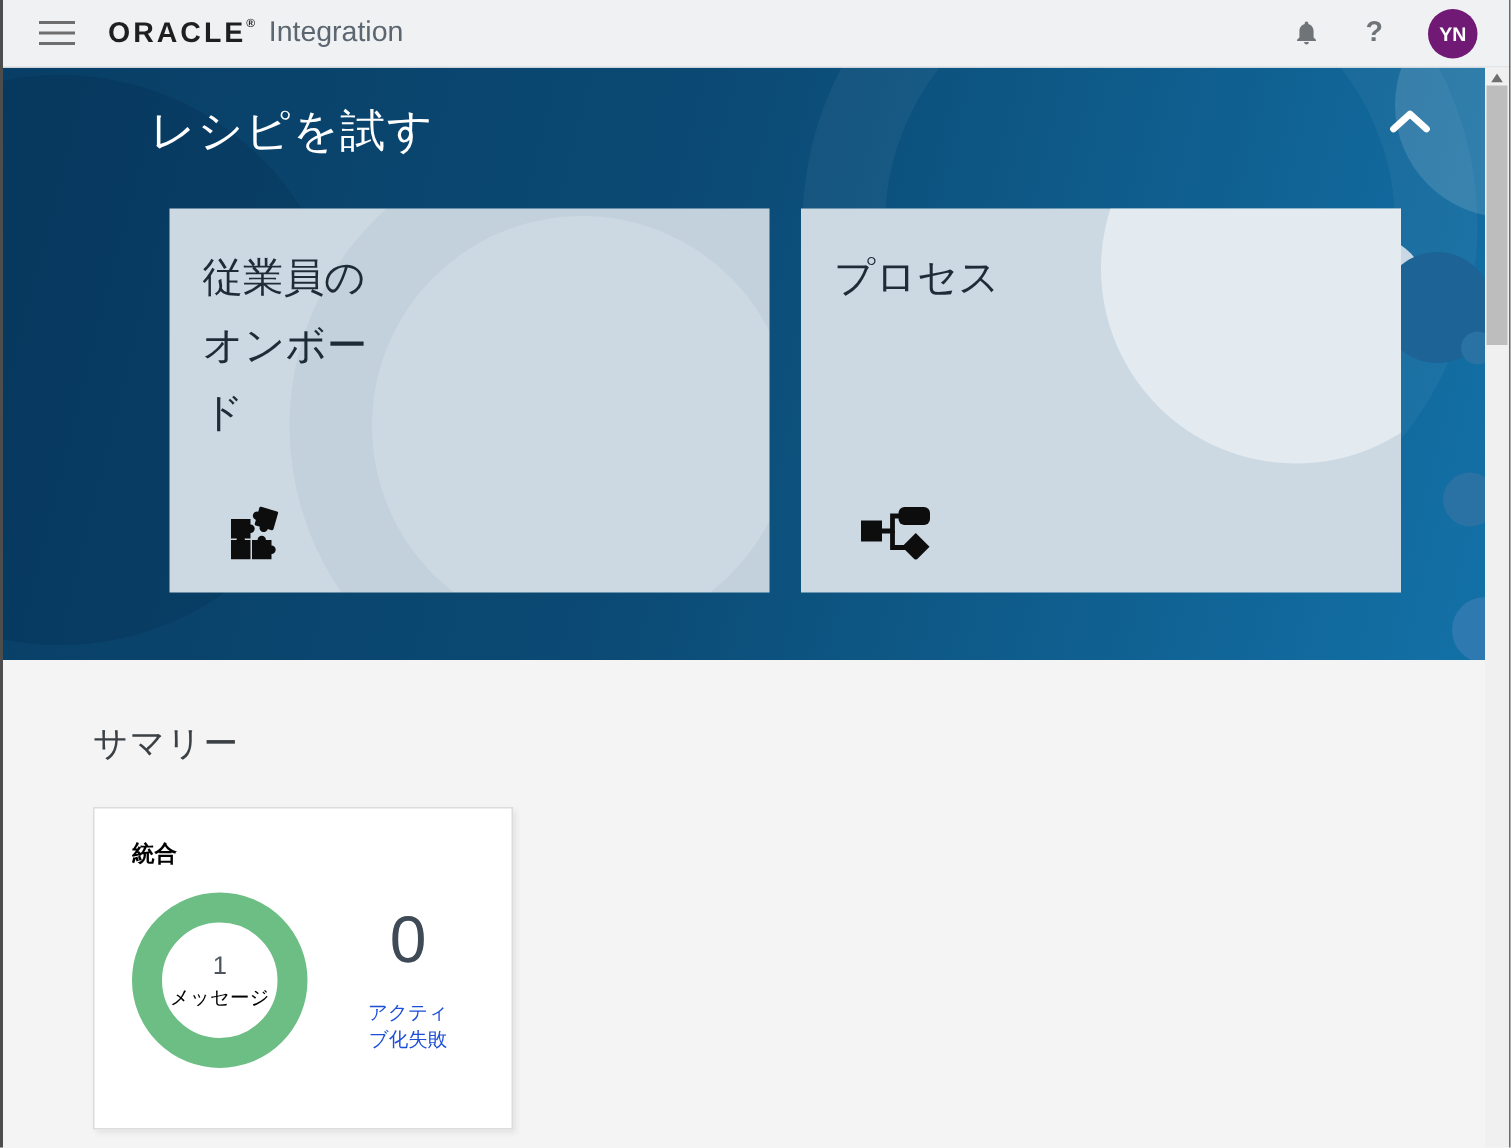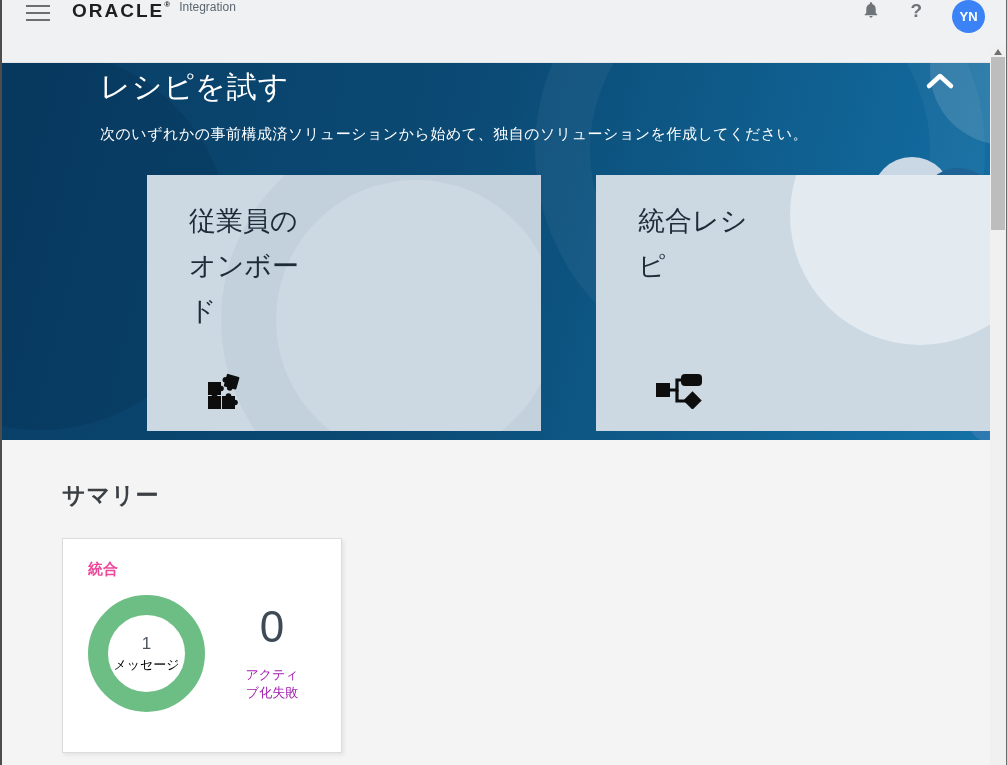--- a/index.html
+++ b/index.html
@@ -9,35 +9,35 @@
     background:#f4f4f4;
     font-family:"Liberation Sans", sans-serif;
   }
 
   
   .edge-left  { position:absolute; left:0; top:0; width:2px; height:100%; background:#4d4d4d; z-index:50; }
   .edge-right { position:absolute; right:0; top:0; width:1px; height:100%; background:#6a6a6a; z-index:50; }
 
   
   .topbar {
-    position:absolute; top:0; left:0; right:0; height:63px;
+    position:absolute; top:0; left:0; right:0; height:45px;
     background:#f0f1f2; border-bottom:1px solid #e3e4e5;
-    display:flex; align-items:flex-start; padding:0 22px 0 26px; z-index:10;
+    display:flex; align-items:center; padding:0 22px 0 26px; z-index:10;
   }
   .hamburger { width:24px; cursor:pointer; }
   .hamburger span { display:block; height:2px; background:#6e6e6e; margin:5px 0; }
   .logo { margin-left:22px; font-size:19px; font-weight:bold; letter-spacing:2px; color:#1f1f1f; white-space:nowrap; }
   .logo sup { font-size:8px; letter-spacing:0; vertical-align:10px; color:#1f1f1f; }
-  .product { margin-left:9px; font-size:12px; color:#5b6670; }
+  .product { margin-left:9px; font-size:19px; color:#5b6670; }
   .topbar .spacer { flex:1; }
   .icon-btn { margin-left:30px; display:flex; align-items:center; justify-content:center; cursor:pointer; }
   .help { font-size:19px; color:#6f7479; font-weight:bold; }
   .avatar {
     margin-left:30px; width:33px; height:33px; border-radius:50%;
-    background:#3b82f6; color:#fff; font-size:13px; font-weight:bold;
+    background:#701a75; color:#fff; font-size:13px; font-weight:bold;
     display:flex; align-items:center; justify-content:center; cursor:pointer;
   }
 
   
   .hero {
     position:absolute; top:45px; left:0; right:17px; height:395px; overflow:hidden;
     background:linear-gradient(104deg,#083e66 0%,#0b4a74 45%,#1371a7 100%);
   }
   .deco { position:absolute; border-radius:50%; z-index:0; }
   .d-ring   { left:535px; top:-120px; width:450px; height:450px; border:55px solid rgba(255,255,255,0.045); background:transparent; }
@@ -50,53 +50,53 @@
   .d-tr     { left:930px; top:-50px; width:150px; height:150px; background:rgba(255,255,255,0.13); }
 
   .hero-inner { position:relative; z-index:1; padding:22px 0 0 100px; }
   .hero-title { font-size:30px; font-weight:400; color:#ffffff; letter-spacing:1px; }
   .hero-sub   { margin-top:17px; font-size:15px; color:#ffffff; letter-spacing:0.5px; }
   .collapse-btn { position:absolute; top:26px; right:35px; width:30px; height:20px; cursor:pointer; z-index:2; }
 
   .cards { display:flex; gap:21px; margin:31px 0 0 13px; }
   .tile {
     width:400px; height:256px; background:#ccd9e3; cursor:pointer;
-    padding:24px 0 22px 42px; position:relative; overflow:hidden;
-    display:flex; flex-direction:column; z-index:1;margin-left:34px;
+    padding:24px 0 22px 22px; position:relative; overflow:hidden;
+    display:flex; flex-direction:column; z-index:1;
   }
   .tile::after {
     content:""; position:absolute; border-radius:50%; pointer-events:none;
   }
   .tile-1::after { right:-70px; top:-50px; width:280px; height:280px; border:55px solid rgba(10,50,90,0.045); }
   .tile-2::after { right:-60px; top:-90px; width:260px; height:260px; background:rgba(255,255,255,0.45); }
   .tile-title { font-size:27px; line-height:45px; color:#1f2b36; width:125px; }
   .tile-foot  { margin-top:auto; }
   .tile-icon  { margin-left:17px; height:36px; }
   .tile-type  { margin-top:4px; font-size:13px; color:#39424b; }
 
   
   .summary { position:absolute; top:440px; left:0; right:17px; bottom:0; background:#f4f4f4; padding:40px 0 0 62px; }
-  .summary-heading { font-size:23px; font-weight:700; color:#3b4045; letter-spacing:1px; }
+  .summary-heading { font-size:23px; font-weight:400; color:#3b4045; letter-spacing:1px; }
   .sum-card {
     margin-top:27px; width:280px; height:215px; background:#ffffff;
     border:1px solid #dcdcdc; box-shadow:2px 2px 4px rgba(0,0,0,0.07);
     padding:21px 0 0 25px; cursor:pointer;
   }
-  .sum-title { font-size:15px; font-weight:bold; color:#ec4899; }
+  .sum-title { font-size:15px; font-weight:bold; color:#000000; }
   .metrics { display:flex; align-items:center; margin-top:16px; }
   .donut {
     width:117px; height:117px; border-radius:50%;
     border:20px solid #6cbe84; background:#fff;
     display:flex; flex-direction:column; align-items:center; justify-content:center;
   }
   .donut-value { font-size:17px; color:#4d565e; }
   .donut-label { font-size:13px; color:#000000; margin-top:2px; white-space:nowrap; }
   .metric2 { margin-left:34px; width:66px; text-align:center; }
   .metric2-value { font-size:44px; font-weight:300; color:#3e4a55; line-height:1; }
-  .metric2-label { margin-top:17px; font-size:13px; line-height:1.4; color:#a21caf; word-break:break-all; }
+  .metric2-label { margin-top:17px; font-size:13px; line-height:1.4; color:#1d4ed8; word-break:break-all; }
 
   
   .scrollbar {
     position:absolute; top:45px; right:1px; width:16px; bottom:0;
     background:#f0f0f0; z-index:40;
   }
   .sb-arrow { height:14px; display:flex; align-items:center; justify-content:center; cursor:pointer; }
   .sb-arrow svg { display:block; }
   .sb-thumb { position:absolute; top:12px; left:1px; width:14px; height:173px; background:#bdbdbd; cursor:pointer; }
 </style>
@@ -135,21 +135,20 @@
   <div class="deco d-s3"></div>
 
   <div class="collapse-btn">
     <svg width="30" height="20" viewBox="0 0 30 20">
       <polyline points="4,15 15,5 26,15" fill="none" stroke="#ffffff" stroke-width="4.5" stroke-linecap="round" stroke-linejoin="round"></polyline>
     </svg>
   </div>
 
   <div class="hero-inner">
     <h1 class="hero-title">レシピを試す</h1>
-    <div class="hero-sub">次のいずれかの事前構成済ソリューションから始めて、独自のソリューションを作成してください。</div>
 
     <div class="cards">
       <div class="tile tile-1">
         <div class="tile-title">従業員のオンボード</div>
         <div class="tile-foot">
           <div class="tile-icon">
             <svg width="36" height="36" viewBox="0 0 36 36" fill="#0d0d0d">
               <g transform="rotate(16 25 9)">
                 <rect x="19" y="2" width="13" height="13" rx="1"></rect>
                 <circle cx="19" cy="8.5" r="2.8"></circle>
@@ -161,21 +160,21 @@
               <circle cx="8.5" cy="23" r="2.8"></circle>
               <rect x="16" y="23" width="13" height="13"></rect>
               <circle cx="22.5" cy="23" r="2.8"></circle>
               <circle cx="29" cy="29.5" r="2.8"></circle>
             </svg>
           </div>
         </div>
       </div>
 
       <div class="tile tile-2">
-        <div class="tile-title">統合レシピ</div>
+        <div class="tile-title">プロセス</div>
         <div class="tile-foot">
           <div class="tile-icon">
             <svg width="54" height="36" viewBox="0 0 54 36">
               <g fill="none" stroke="#0d0d0d" stroke-width="3.2">
                 <path d="M14 17 H22 V7 H27"></path>
                 <path d="M22 17 V28 H31"></path>
               </g>
               <g fill="#0d0d0d">
                 <rect x="1" y="10" width="14" height="14"></rect>
                 <rect x="26" y="1" width="21" height="12" rx="4"></rect>

